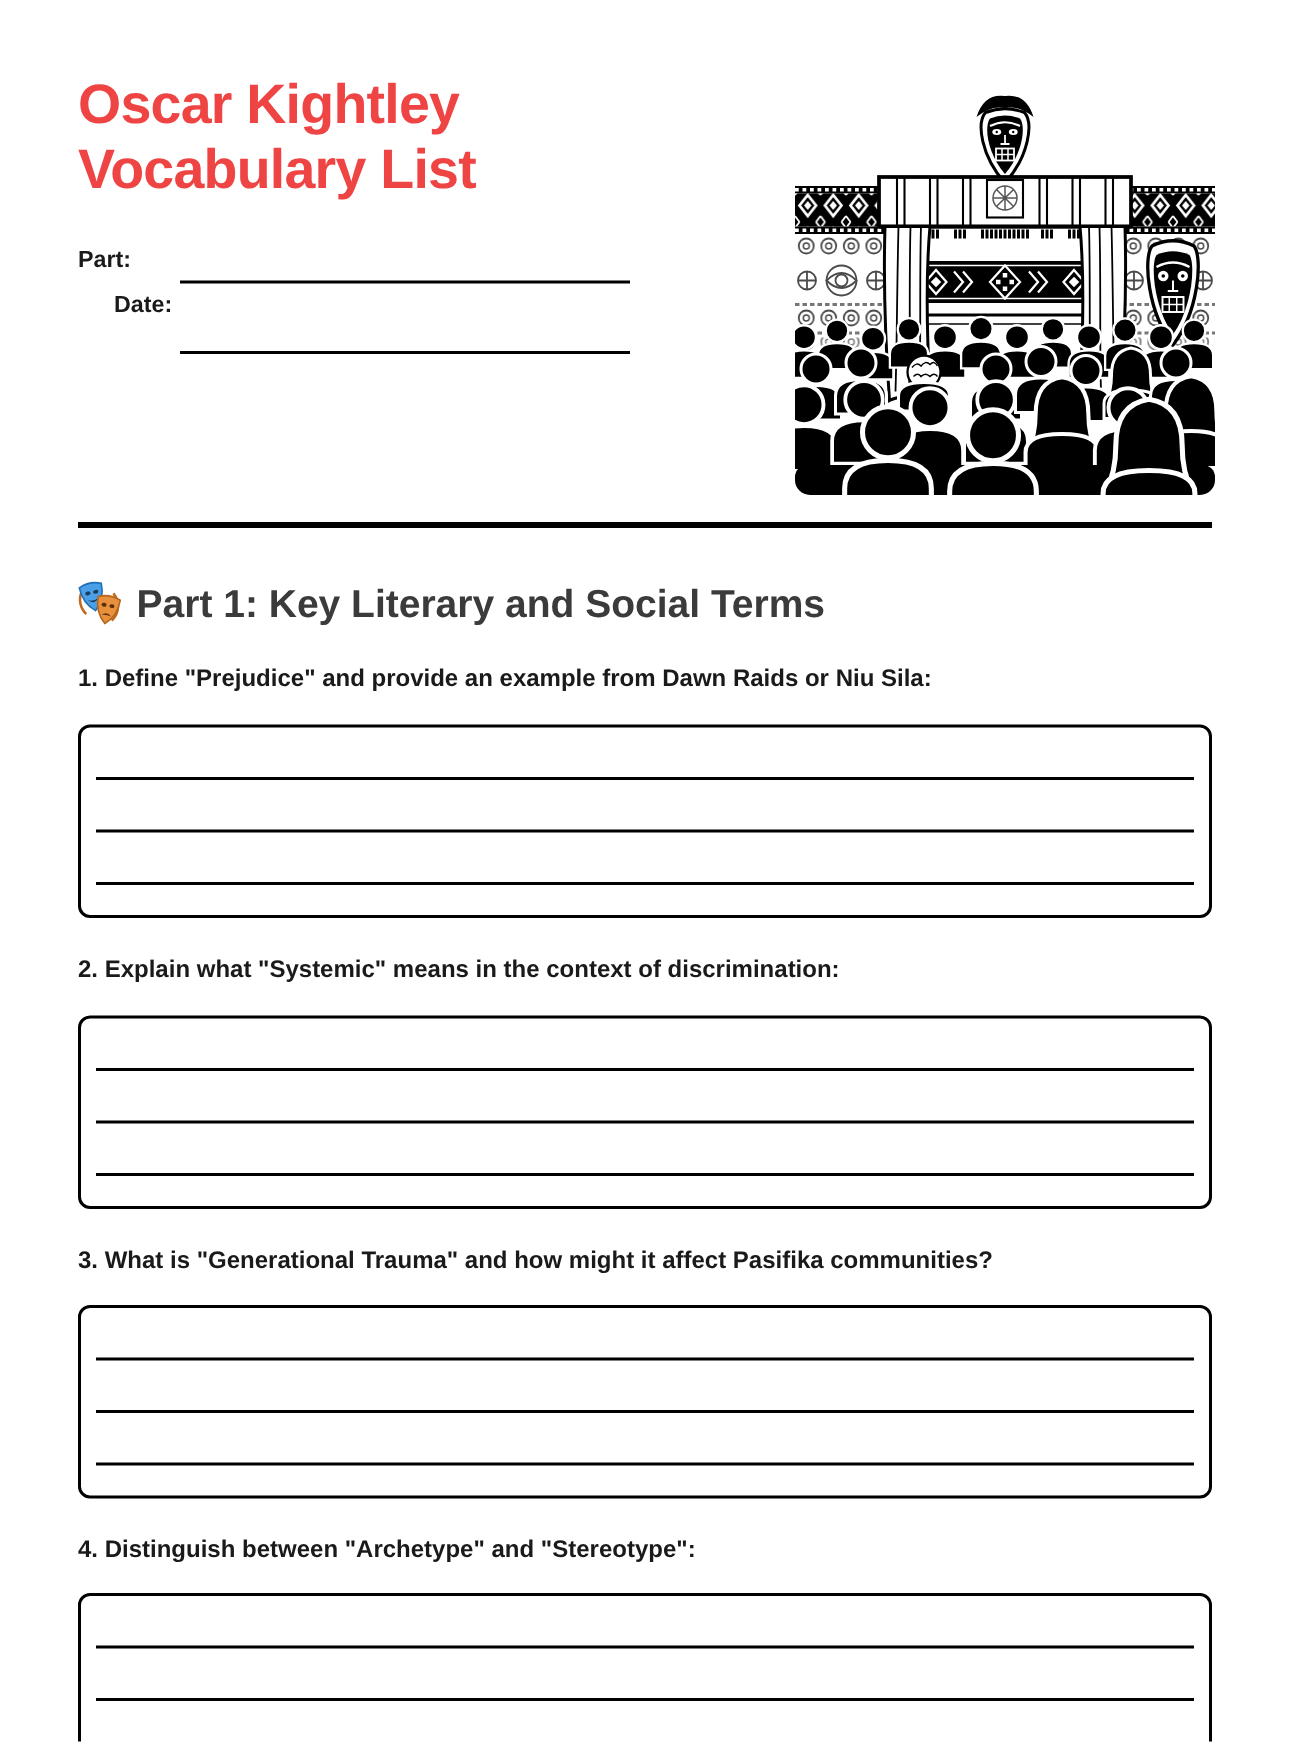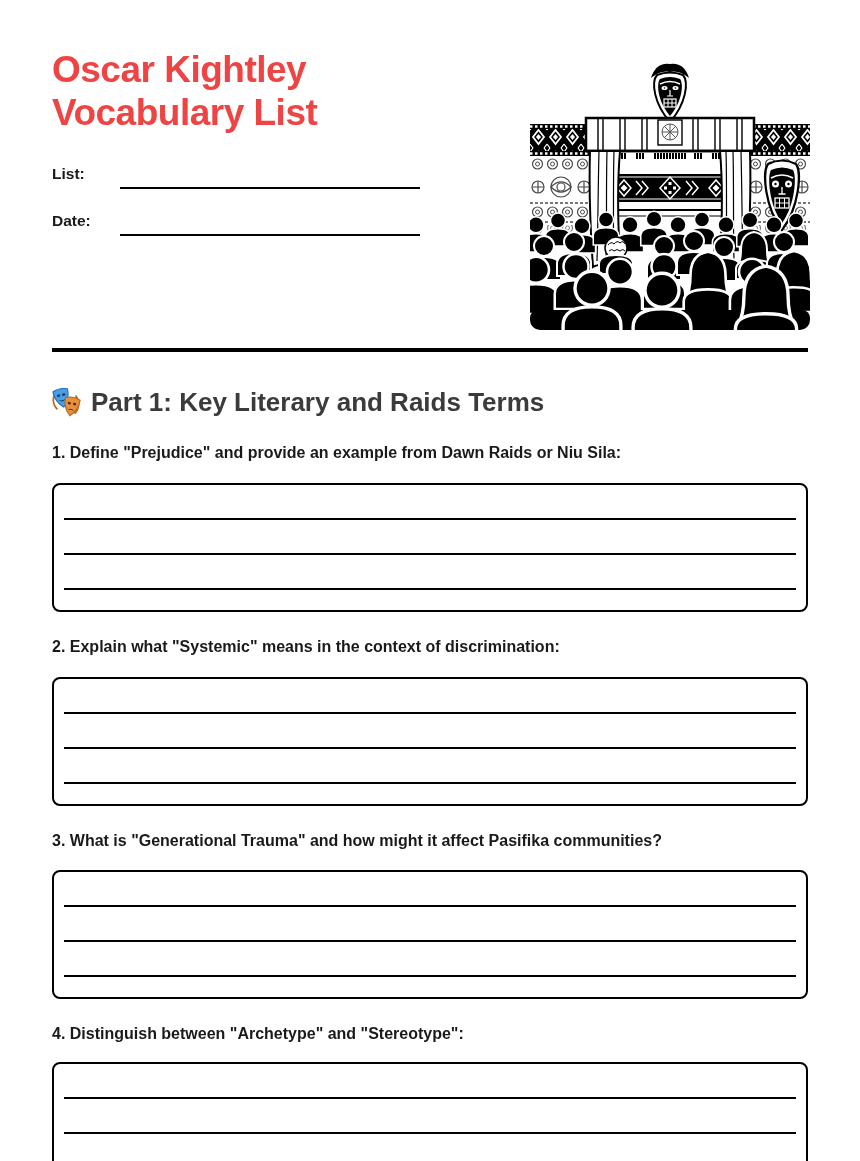--- a/index.html
+++ b/index.html
@@ -42,23 +42,23 @@
     border-bottom:2px solid #000;
   }
   .answer-line.l1 { top:33px; } .answer-line.l2 { top:68px; } .answer-line.l3 { top:103px; }
 </style>
 </head>
 <body>
 
 <div class="title">Oscar Kightley
 Vocabulary List</div>
 
-<div class="field-label" style="top:165px;">List:</div>
+<div class="field-label" style="top:165px;">Part:</div>
 <div class="field-line" style="top:187px;"></div>
-<div class="field-label" style="top:212px;">Date:</div>
+<div class="field-label" style="top:195px;margin-left:24px;">Date:</div>
 <div class="field-line" style="top:234px;"></div>
 
 <svg class="illustration" viewBox="0 0 280 271" aria-hidden="true">
   <defs>
     <pattern id="tapa" width="17" height="22" patternUnits="userSpaceOnUse">
       <rect width="17" height="22" fill="#000"></rect>
       <path d="M8.5,4 L14,11 L8.5,18 L3,11 Z" fill="none" stroke="#fff" stroke-width="1.8"></path>
       <path d="M8.5,8 L11,11 L8.5,14 L6,11 Z" fill="#fff"></path>
       <path d="M0,4 L3,0 M14,0 L17,4 M0,18 L3,22 M14,22 L17,18" stroke="#fff" stroke-width="1.2"></path>
     </pattern>
@@ -250,21 +250,21 @@
       <ellipse cx="13.5" cy="7.5" rx="1.7" ry="1.2" fill="#1c3d5c"></ellipse>
       <path d="M7.5,11.5 Q11,15.5 14.5,11.5 Q11,13.5 7.5,11.5 Z" fill="#1c3d5c"></path>
     </g>
     <g transform="rotate(10 20 19)">
       <path d="M13,11 Q20,8 27,11 Q27,21 20,27 Q13,21 13,11 Z" fill="#e8913c" stroke="#b5651d" stroke-width="1"></path>
       <ellipse cx="17.5" cy="15.5" rx="1.6" ry="1.2" fill="#5c2e0e"></ellipse>
       <ellipse cx="22.5" cy="15.5" rx="1.6" ry="1.2" fill="#5c2e0e"></ellipse>
       <path d="M17,22 Q20,19 23,22 Q20,21 17,22 Z" fill="#5c2e0e"></path>
     </g>
   </svg>
-  <span>Part 1: Key Literary and Raids Terms</span>
+  <span>Part 1: Key Literary and Social Terms</span>
 </div>
 
 <div class="question" style="top:444px;">1. Define "Prejudice" and provide an example from Dawn Raids or Niu Sila:</div>
 <div class="answer-box" style="top:483px;">
   <div class="answer-line l1"></div>
   <div class="answer-line l2"></div>
   <div class="answer-line l3"></div>
 </div>
 
 <div class="question" style="top:638px;">2. Explain what "Systemic" means in the context of discrimination:</div>

